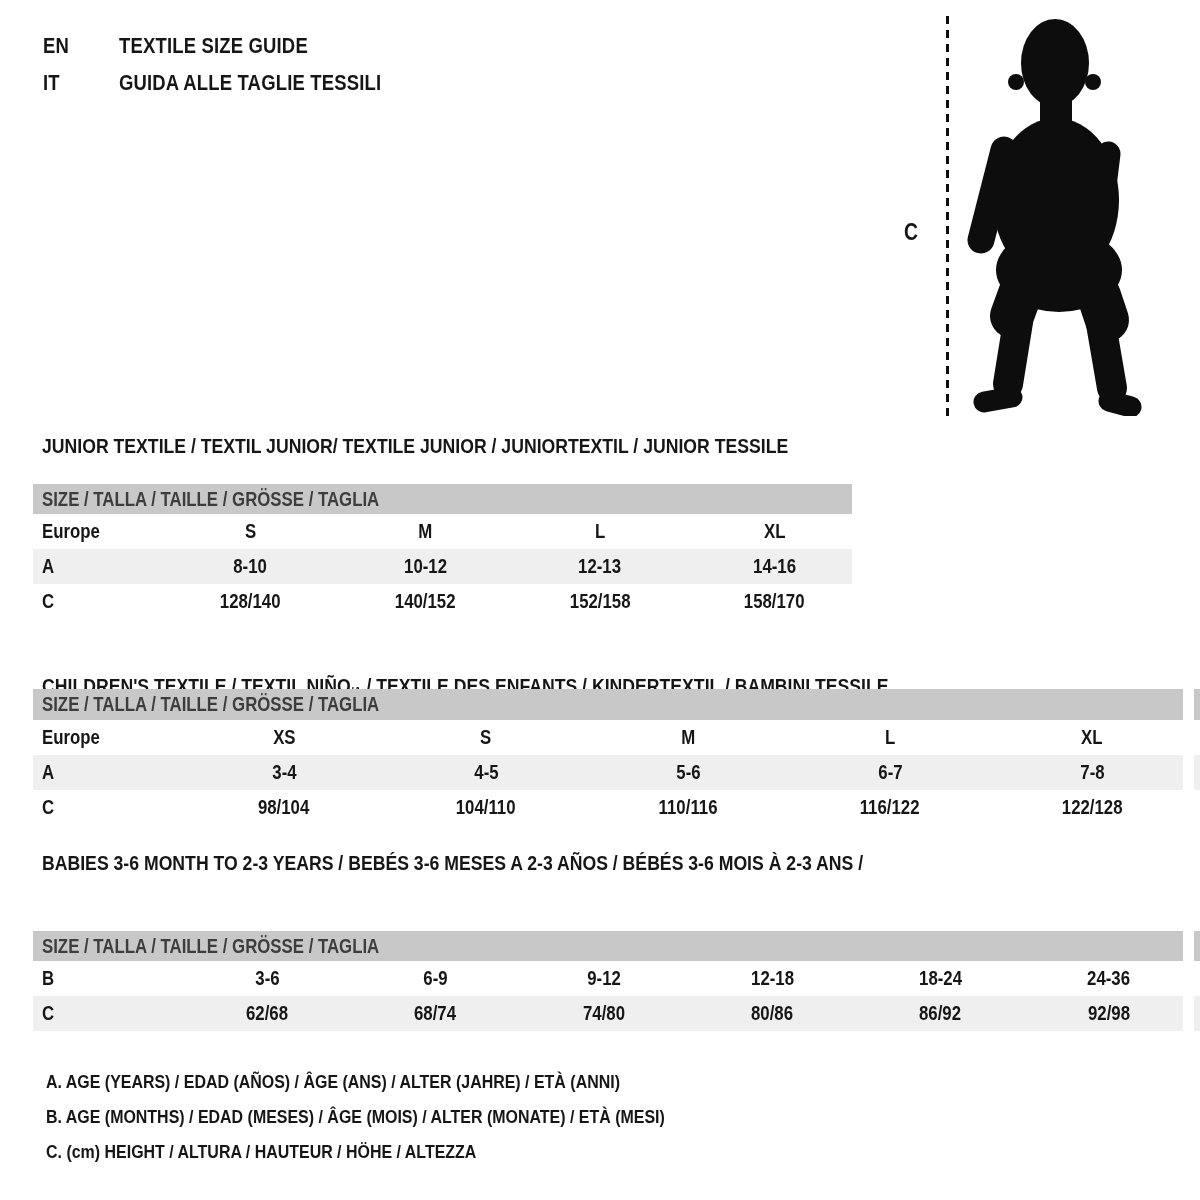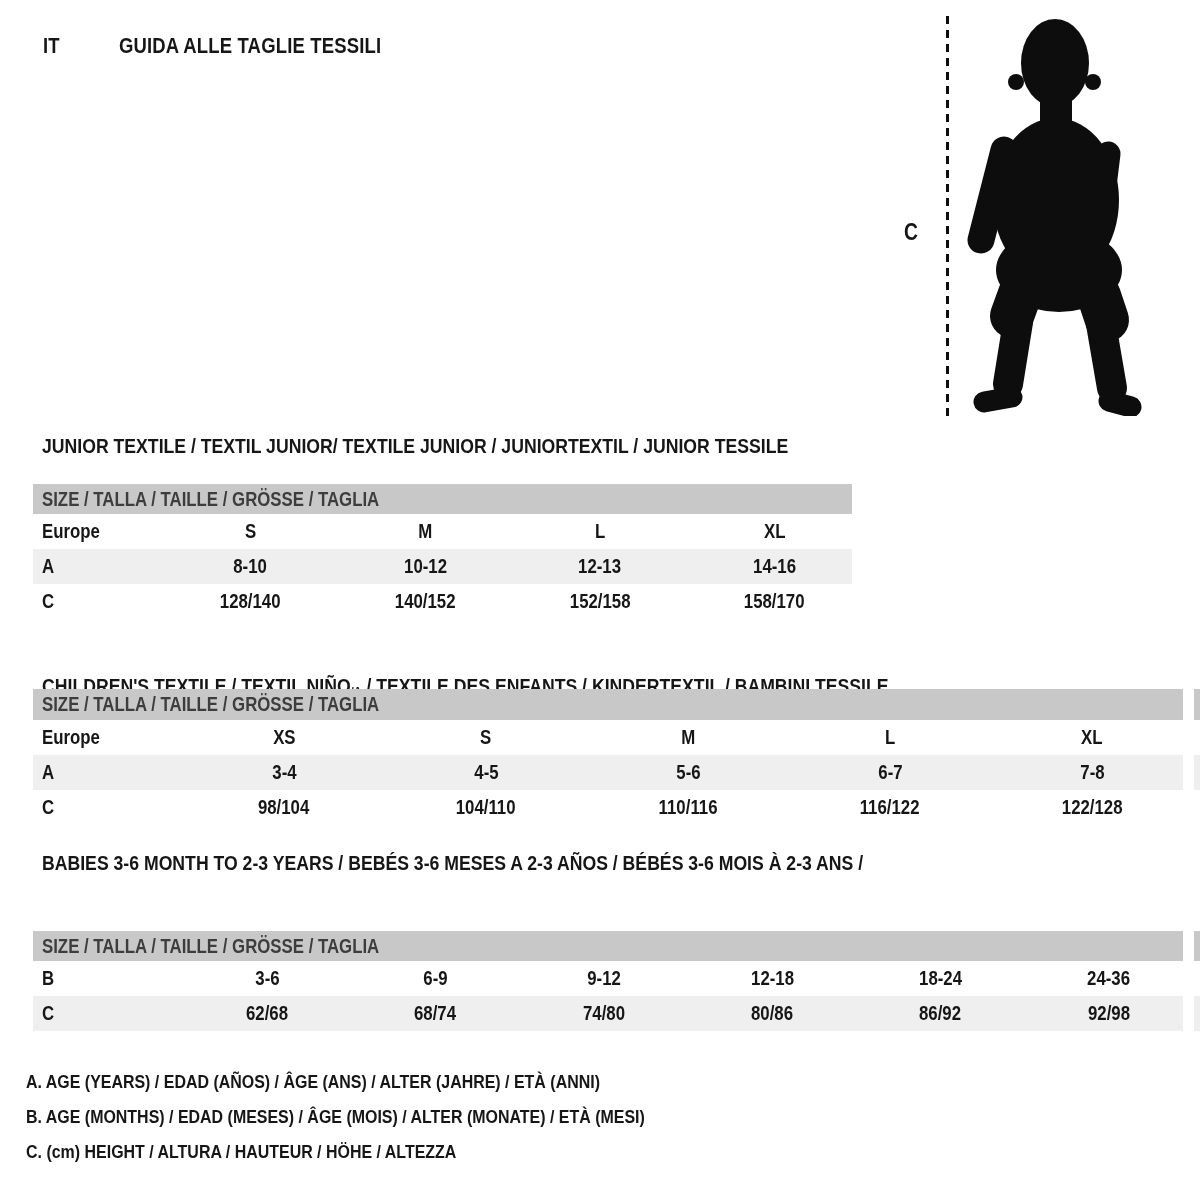--- a/index.html
+++ b/index.html
@@ -42,28 +42,32 @@
   .trow.alt { background:var(--row_alt_bg, #efefef); }
   .tlabel { padding-left:9px; box-sizing:border-box; text-align:left; }
   .w120 .tlabel { width:120px; }
   .w140 .tlabel { width:140px; }
   .tcell { flex:1; text-align:center; }
 
   
   .edge-frag { position:absolute; left:1194px; width:6px; }
 
   
-  .footnote { position:absolute; left:26px; font-weight:700; font-size:19px; line-height:23px; }
+  .footnote { position:absolute; left:46px; font-weight:700; font-size:19px; line-height:23px; }
 </style>
 </head>
 <body>
 
 <div id="canvas">
 
   <div class="lang-header">
+    <div class="lang-row">
+      <span class="lang-code"><span class="cond">EN</span></span>
+      <span class="cond">TEXTILE SIZE GUIDE</span>
+    </div>
     <div class="lang-row">
       <span class="lang-code"><span class="cond">IT</span></span>
       <span class="cond">GUIDA ALLE TAGLIE TESSILI</span>
     </div>
   </div>
 
   <div class="dashed-line"></div>
   <div class="height-label"><span class="cond">C</span></div>
   <svg class="silhouette-svg" width="180" height="402" viewBox="0 0 180 402">
     <g fill="#0d0d0d" stroke="none">

